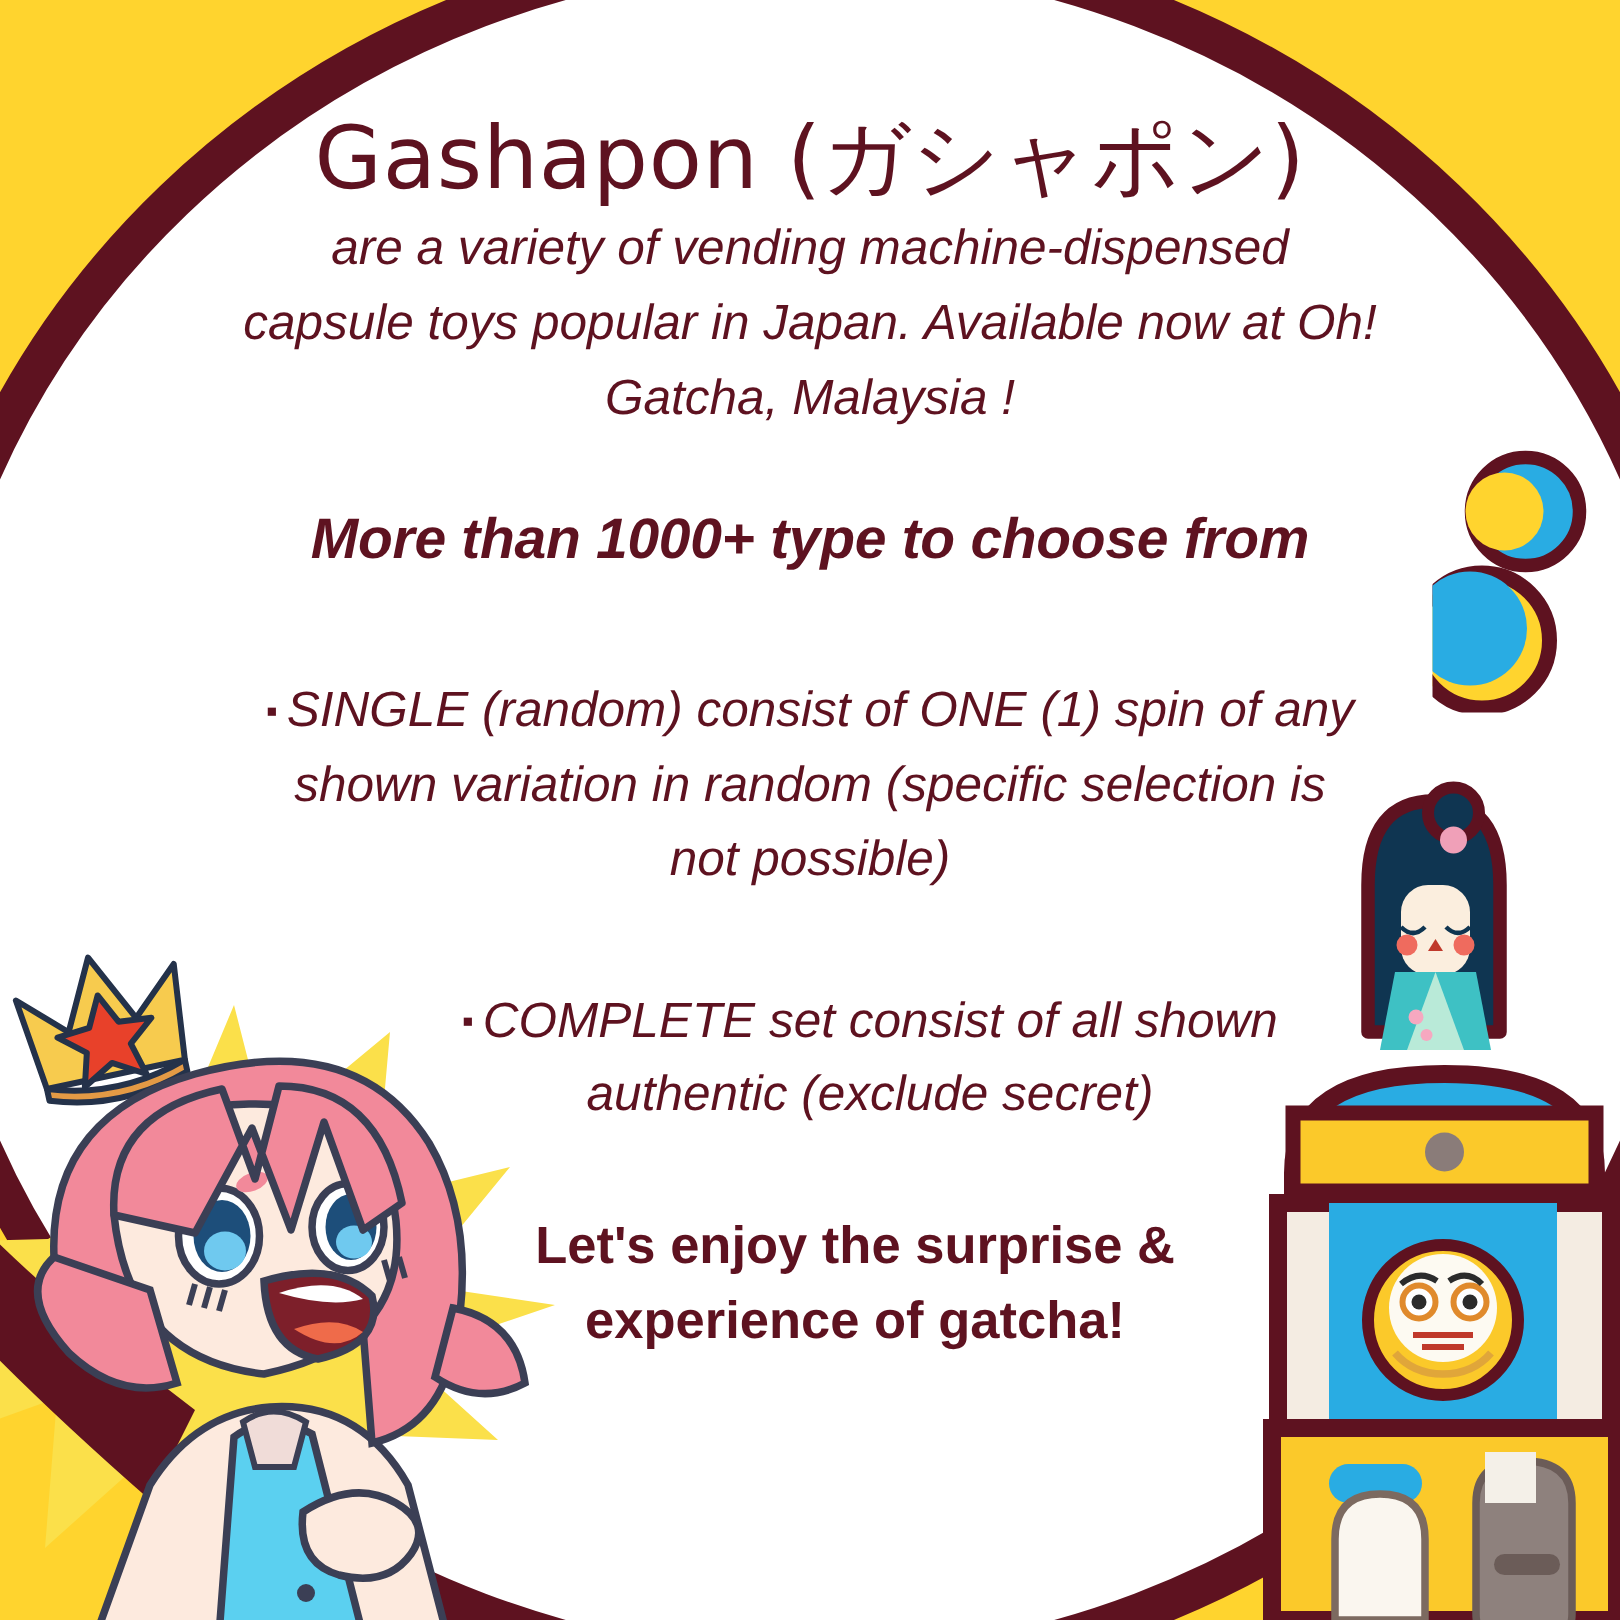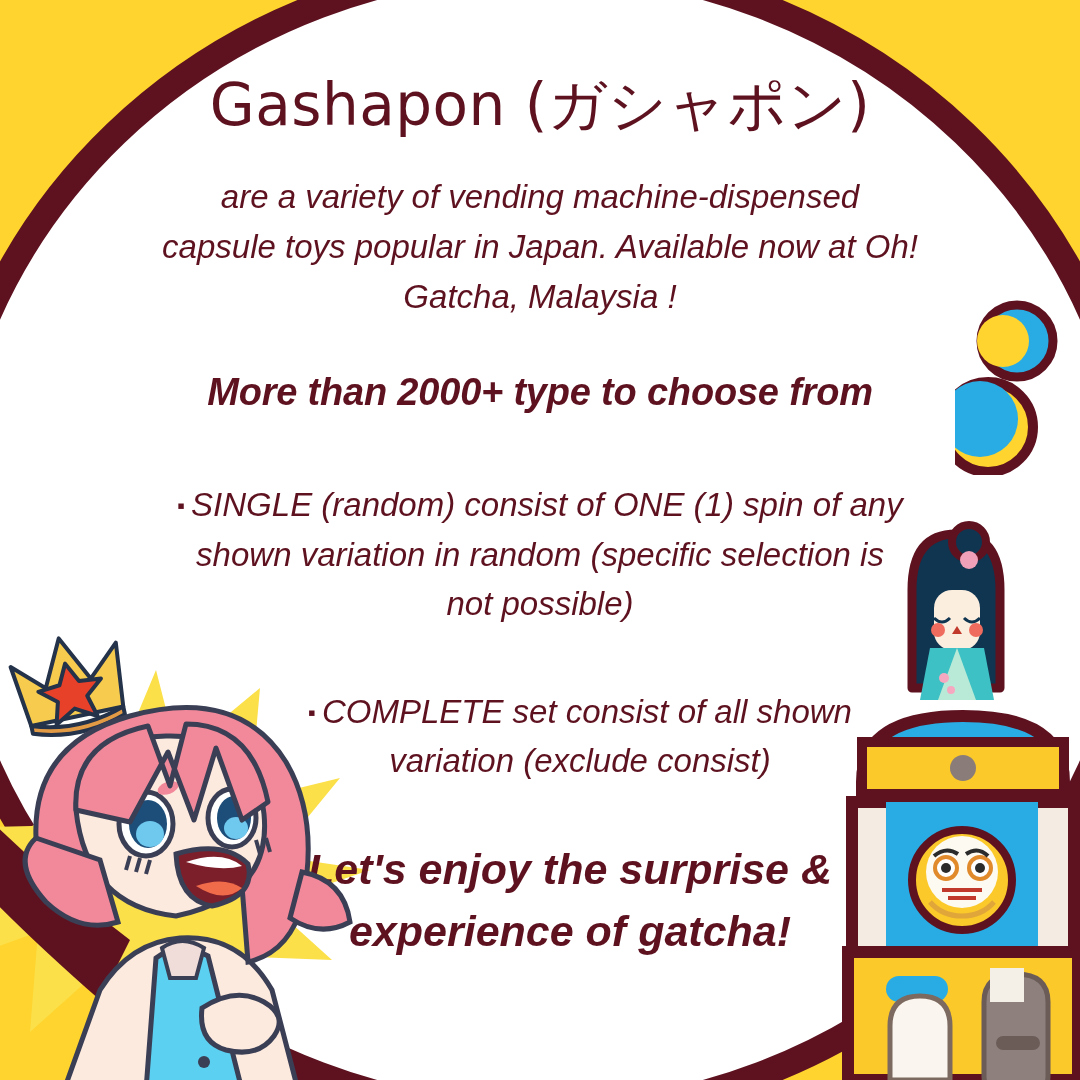--- a/index.html
+++ b/index.html
@@ -20,21 +20,21 @@
     color:#5e1220;text-align:center;
     z-index:6;pointer-events:none;
   }
   .title{
     margin-top:76px;
     font-size:58px;line-height:1.0;
     font-weight:400;letter-spacing:.5px;
     font-family:"DejaVu Sans","Liberation Sans",sans-serif;
   }
   .lead{
-    margin-top:38px;
+    margin-top:6px;
     font-size:33px;line-height:1.52;font-style:italic;
     font-family:"Liberation Sans",sans-serif;
     width:760px;
   }
   .punch{
     margin-top:40px;
     font-size:38px;line-height:1.62;
     font-weight:bold;font-style:italic;letter-spacing:-.2px;
     font-family:"Liberation Sans",sans-serif;
     width:860px;
@@ -42,22 +42,22 @@
   .bullet-block{
     font-size:33px;line-height:1.50;font-style:italic;
     font-family:"Liberation Sans",sans-serif;
     text-align:center;
   }
   .b1{margin-top:56px;width:740px;}
   .b2{margin-top:58px;width:560px;margin-left:80px;}
   .bullet-mark{font-style:normal;font-size:22px;vertical-align:3px;margin-right:6px;}
   .outro{
     margin-top:52px;
-    font-size:43px;line-height:1.45;
-    font-weight:bold;font-style:italic;
+    font-size:35px;line-height:1.45;
+    font-weight:bold;
     font-family:"Liberation Sans",sans-serif;
     width:560px;margin-left:60px;
   }
 
   
   .art{position:absolute;z-index:4;}
   .art.front{z-index:8;}
   .capsules{left:955px;top:295px;}
   .machine{left:838px;top:520px;}
   .girl{left:-20px;top:690px;}
@@ -178,27 +178,27 @@
     <path d="M96 120 Q92 52 168 36 L190 96 L206 34 Q272 34 288 112 L262 130 L236 58 L214 130 L188 62 L150 132 Z" fill="#f2899a" stroke="#3b3f55" stroke-width="5" stroke-linejoin="round"></path>
     <path d="M56 148 Q30 172 66 212 Q100 244 138 232 L120 170 Z" fill="#f2899a" stroke="#3b3f55" stroke-width="5"></path>
     <path d="M322 182 Q364 190 370 232 Q340 248 310 228 Z" fill="#f2899a" stroke="#3b3f55" stroke-width="5"></path>
   </svg>
 
   <div class="content">
     <div class="title">Gashapon (ガシャポン)</div>
     <div class="lead">are a variety of vending machine-dispensed capsule toys popular in Japan. Available now at Oh! Gatcha, Malaysia !</div>
 
     <div class="punch">
-      <div>More than 2000+ type to choose from</div>
+      <div>More than 1000+ type to choose from</div>
     </div>
 
     <div class="bullet-block b1">
       <span class="bullet-mark">▪</span><span>SINGLE (random) consist of ONE (1) spin of any shown variation in random (specific selection is not possible)</span>
     </div>
 
     <div class="bullet-block b2">
-      <span class="bullet-mark">▪</span><span>COMPLETE set consist of all shown variation (exclude consist)</span>
+      <span class="bullet-mark">▪</span><span>COMPLETE set consist of all shown authentic (exclude secret)</span>
     </div>
 
     <div class="outro">Let's enjoy the surprise &amp; experience of gatcha!</div>
   </div>
 
 </div>
 
 </body></html>

